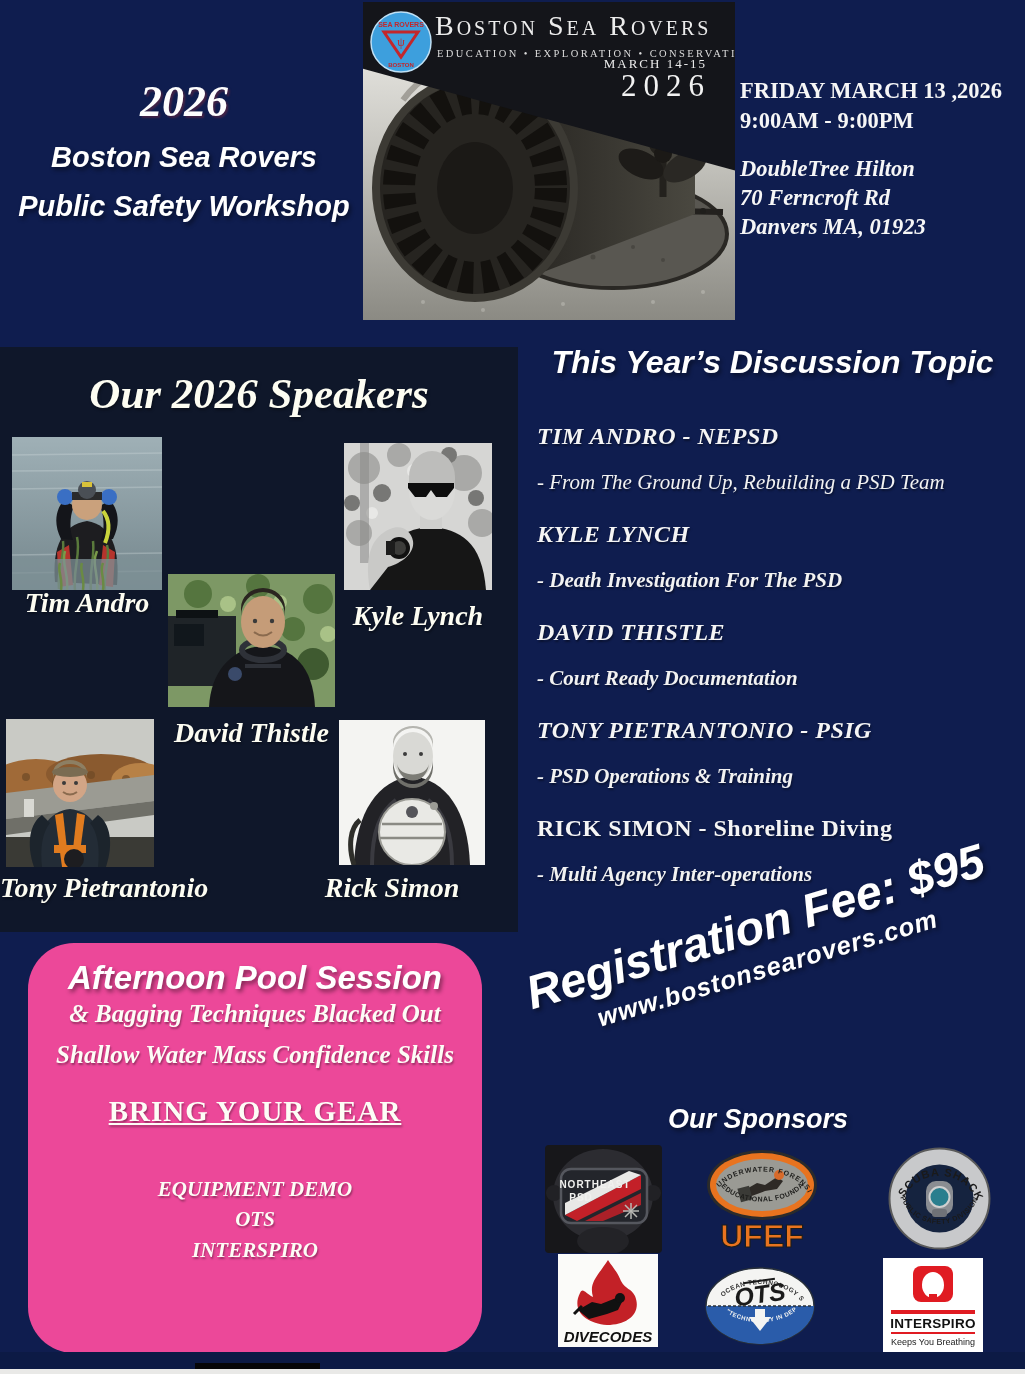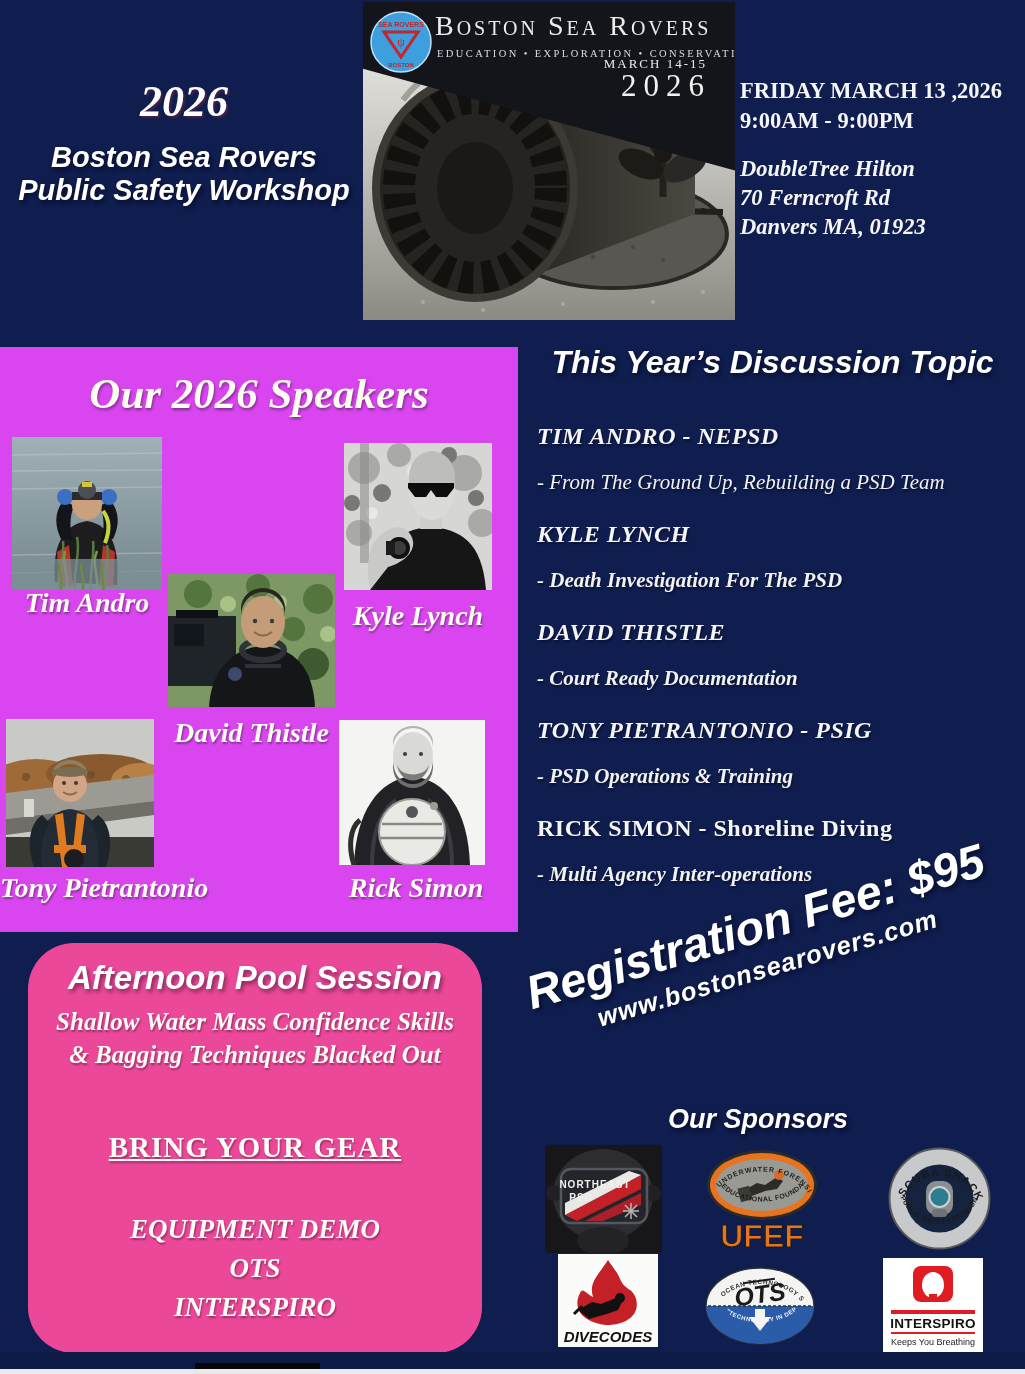--- a/index.html
+++ b/index.html
@@ -7,42 +7,42 @@
         font-family:"Liberation Serif",serif;color:#fff;}
   .abs{position:absolute;}
   .sans-head{font-family:"Liberation Sans",sans-serif;font-weight:bold;font-style:italic;
              color:#ffffff;text-shadow:2px 3px 4px rgba(0,0,0,.45);}
 
   
   .title-block{left:8px;top:76px;width:352px;text-align:center;}
   .title-year{font-size:44px;font-weight:bold;font-style:italic;color:#fdfdfd;
               font-family:"Liberation Serif",serif;text-shadow:2px 2px 2px rgba(120,40,60,.5);}
   .title-l1{margin-top:14px;font-size:29px;}
-  .title-l2{margin-top:0;font-size:29px;}
+  .title-l2{margin-top:16px;font-size:29px;}
 
   
   .banner{left:363px;top:2px;width:372px;height:318px;background:#c9c8c2;}
   .banner-band{position:absolute;left:0;top:0;right:0;bottom:0;
                clip-path:polygon(0 0,100% 0,100% 53%,0 21%);background:#14151a;}
   .banner-org{position:absolute;left:72px;top:8px;font-variant:small-caps;font-size:28px;
               letter-spacing:3px;color:#ececec;white-space:nowrap;}
   .banner-tag{position:absolute;left:74px;top:46px;font-size:10.5px;letter-spacing:2.4px;
               color:#dcdcdc;white-space:nowrap;}
   .banner-dates{position:absolute;right:28px;top:54px;font-size:13px;letter-spacing:2px;color:#ececec;}
   .banner-year{position:absolute;right:24px;top:66px;font-size:31px;letter-spacing:7px;color:#f2f2f2;}
   .banner-logo{position:absolute;left:6px;top:8px;width:64px;height:64px;}
 
   
   .event-info{left:740px;top:76px;width:280px;}
   .event-info .l{font-weight:bold;font-size:22.5px;line-height:30px;color:#f6f6f6;}
   .event-info .v{font-weight:bold;font-style:italic;font-size:22.5px;line-height:29px;color:#f6f6f6;}
   .event-gap{height:18px;}
 
   
-  .speakers-panel{left:0;top:347px;width:518px;height:585px;background:#d946ef;}
+  .speakers-panel{left:0;top:347px;width:518px;height:585px;background:#0f172a;}
   .speakers-head{position:absolute;left:0;top:22px;width:100%;text-align:center;
                  font-size:43px;font-weight:bold;font-style:italic;color:#fdfdf2;
                  text-shadow:1px 2px 3px rgba(0,0,0,.4);}
   .photo{position:absolute;overflow:hidden;}
   .speaker-label{position:absolute;font-size:28px;font-weight:bold;font-style:italic;
                  color:#fdfdf2;text-align:center;text-shadow:1px 2px 2px rgba(0,0,0,.35);white-space:nowrap;}
 
   
   .disc-head{left:520px;top:344px;width:505px;font-size:32px;letter-spacing:0px;white-space:nowrap;text-align:center;}
   .disc-list{left:537px;top:424px;width:480px;}
@@ -58,23 +58,23 @@
   .registration{left:492px;top:898px;width:535px;text-align:center;transform:rotate(-16.5deg);}
   .reg-fee{font-size:47px;white-space:nowrap;}
   .reg-site{font-size:25.5px;margin-top:2px;letter-spacing:1px;white-space:nowrap;}
 
   
   .pool-box{left:28px;top:943px;width:454px;height:410px;background:#ec4899;border-radius:46px;
             text-align:center;}
   .pool-head{margin-top:16px;font-size:33px;}
   .pool-sub{margin-top:8px;font-size:25px;font-weight:bold;font-style:italic;line-height:1.32;
             color:#fdfdf6;text-shadow:1px 2px 2px rgba(0,0,0,.35);}
-  .pool-bring{margin-top:60px;font-size:29px;font-weight:bold;letter-spacing:1px;
+  .pool-bring{margin-top:24px;font-size:29px;font-weight:bold;letter-spacing:1px;
               text-decoration:underline;color:#fdfdf6;text-shadow:1px 2px 2px rgba(0,0,0,.35);}
-  .pool-demo{margin-top:46px;font-size:27px;font-weight:bold;font-style:italic;line-height:1.45;
+  .pool-demo{margin-top:46px;font-size:21px;font-weight:bold;font-style:italic;line-height:1.45;
              color:#fdfdf6;text-shadow:1px 2px 2px rgba(0,0,0,.35);}
 
   
   .sponsors-head{left:628px;top:1104px;width:260px;text-align:center;font-size:27px;white-space:nowrap;}
   .logo{position:absolute;}
 
   .bottom-band{left:0;top:1352px;width:1025px;height:17px;background:#0c1a45;}
   .bottom-black-bar{left:195px;top:1363px;width:125px;height:8px;background:#060608;}
   .bottom-strip{left:0;top:1369px;width:1025px;height:5px;background:#e9e9e7;}
 </style>
@@ -332,21 +332,21 @@
         <path d="M-19,28 A20 20 0 0 1 21,28 L21,22 A20 16 0 0 0 -19,22 Z" fill="#b5b5b0"></path>
         <circle cx="-7" cy="34" r="2" fill="#3c3c3c"></circle>
           <circle cx="9" cy="34" r="2" fill="#3c3c3c"></circle>
         <circle cx="0" cy="112" r="33" fill="#e9e9e5" stroke="#9c9c96" stroke-width="2"></circle>
         <line x1="-30" y1="104" x2="30" y2="104" stroke="#8a8a84" stroke-width="2.5"></line>
         <line x1="-32" y1="118" x2="32" y2="118" stroke="#8a8a84" stroke-width="2.5"></line>
         <circle cx="0" cy="92" r="6" fill="#55555a"></circle>
         <circle cx="22" cy="86" r="4" fill="#9c9c96"></circle>
       </g>
     </svg>
-    <div class="speaker-label" style="left:343px;top:525px;width:146px">Rick Simon</div>
+    <div class="speaker-label" style="left:319px;top:525px;width:146px">Rick Simon</div>
   </div>
 
   <div class="abs disc-head sans-head">This Year’s Discussion Topic</div>
   <div class="abs disc-list">
     <div class="disc-item">
       <div class="disc-name">TIM ANDRO - NEPSD</div>
       <div class="disc-topic">- From The Ground Up, Rebuilding a PSD Team</div>
     </div>
     <div class="disc-item">
       <div class="disc-name">KYLE LYNCH</div>
@@ -366,22 +366,22 @@
     </div>
   </div>
 
   <div class="abs registration">
     <div class="reg-fee sans-head">Registration Fee: $95</div>
     <div class="reg-site sans-head">www.bostonsearovers.com</div>
   </div>
 
   <div class="abs pool-box">
     <div class="pool-head sans-head">Afternoon Pool Session</div>
+    <div class="pool-sub" style="margin-top:0">&amp; Bagging Techniques Blacked Out</div>
     <div class="pool-sub">Shallow Water  Mass Confidence Skills</div>
-    <div class="pool-sub" style="margin-top:0">&amp; Bagging Techniques Blacked Out</div>
     <div class="pool-bring">BRING YOUR GEAR</div>
     <div class="pool-demo">
       <div>EQUIPMENT DEMO</div>
       <div>OTS</div>
       <div>INTERSPIRO</div>
     </div>
   </div>
 
   <div class="abs sponsors-head sans-head">Our Sponsors</div>
 

